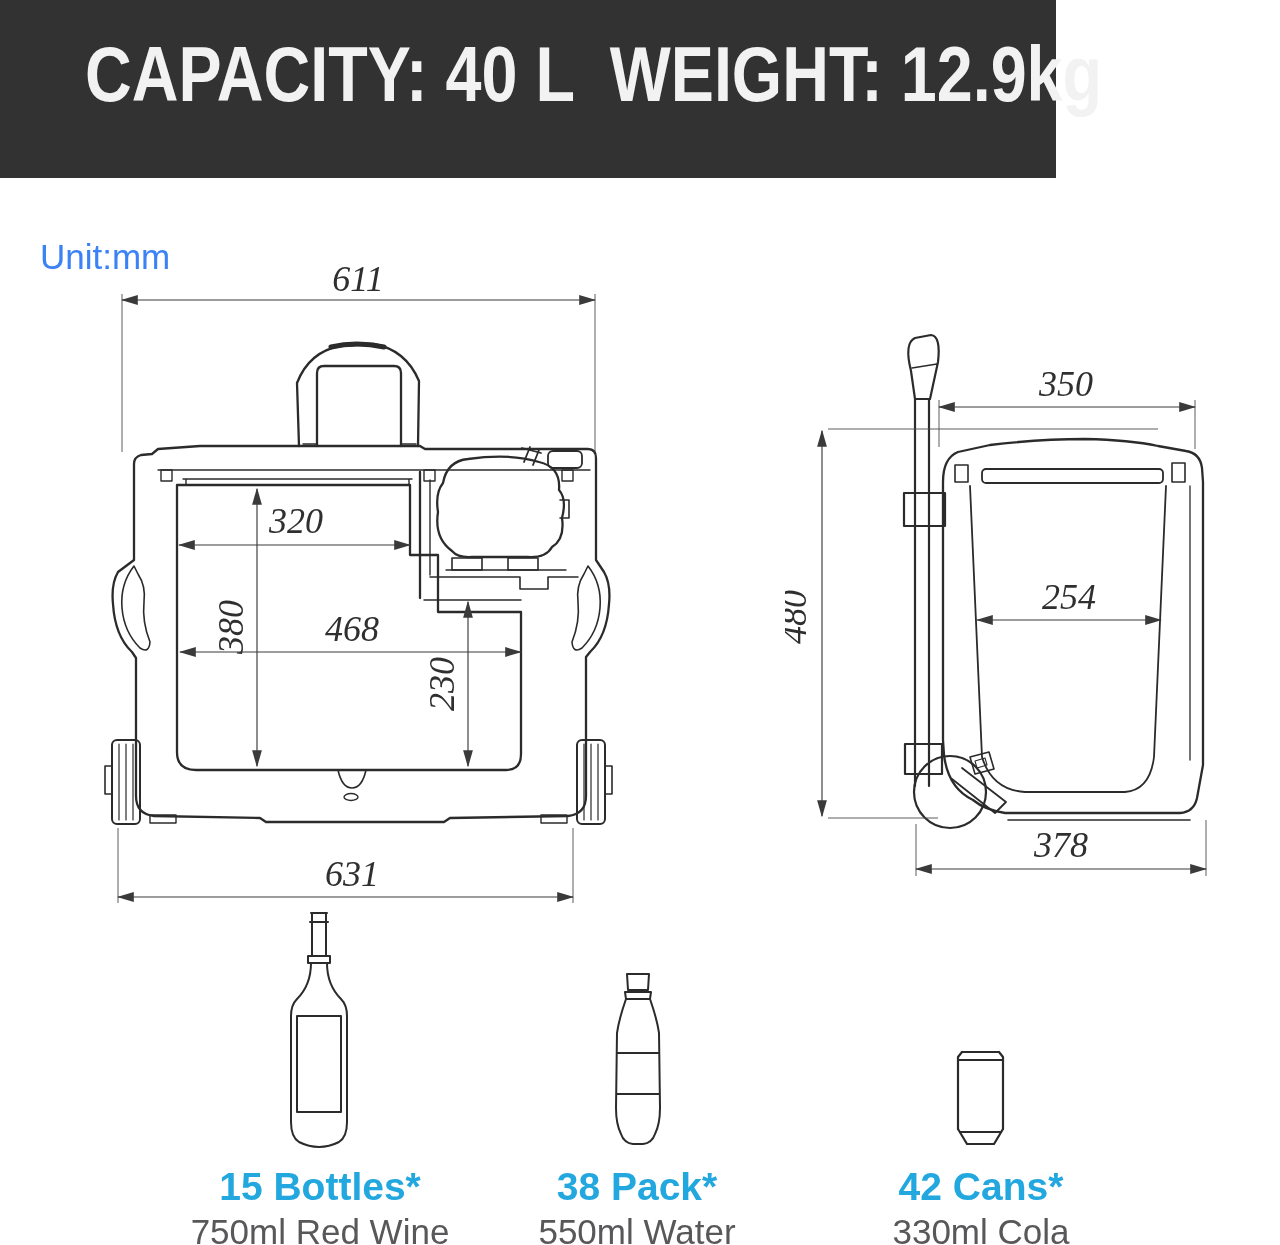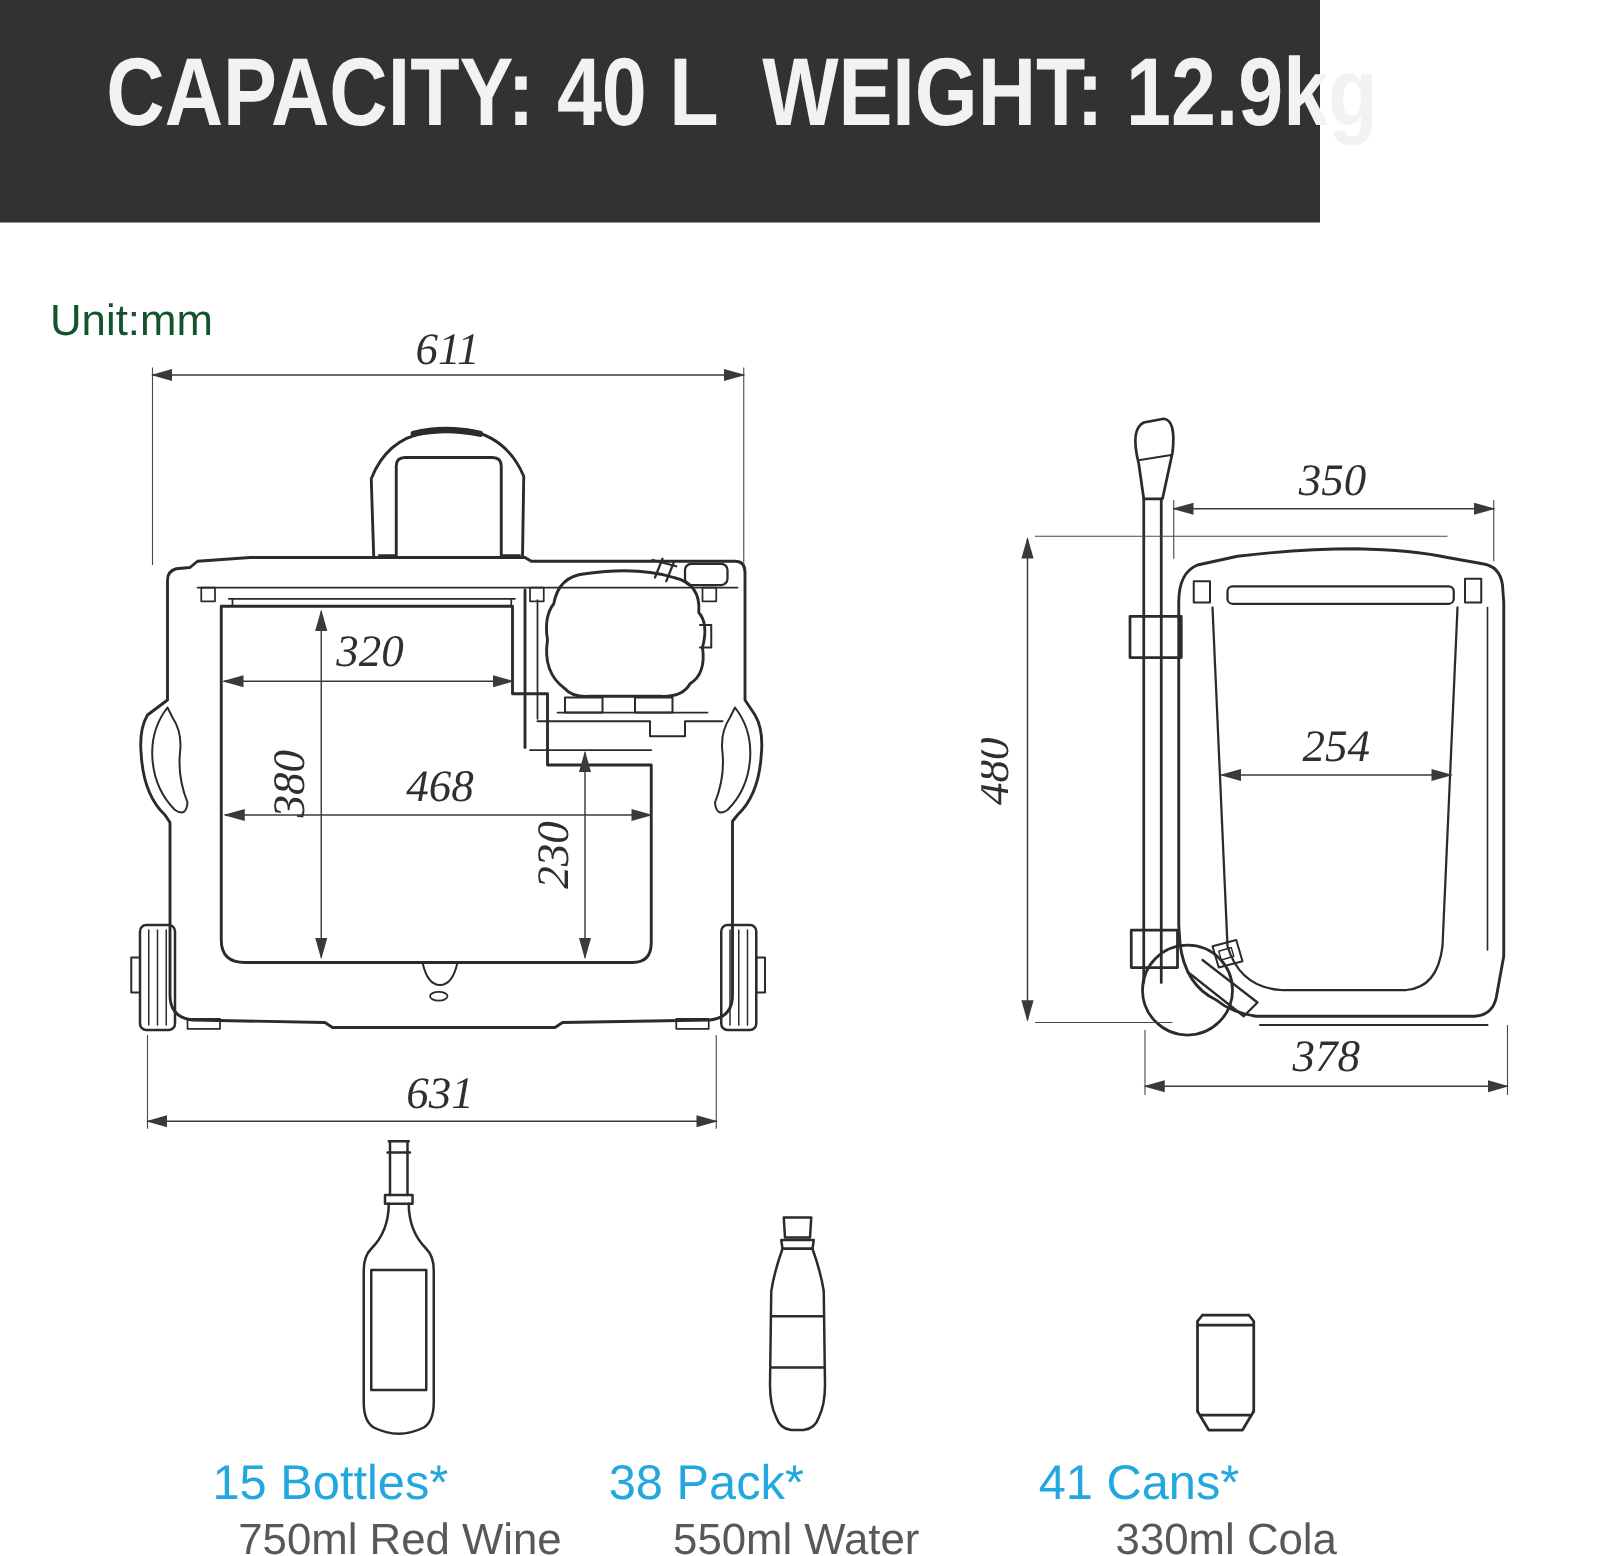--- a/index.html
+++ b/index.html
@@ -2,29 +2,29 @@
 <html><head>
 <meta charset="utf-8">
 <style>
   html,body{margin:0;padding:0;background:#ffffff;}
   body{width:1280px;height:1245px;position:relative;overflow:hidden;
        font-family:"Liberation Sans",sans-serif;}
   .banner{position:absolute;left:0;top:0;width:1056px;height:178px;background:#323232;}
   .banner-title{position:absolute;left:85px;top:36px;font-size:77px;font-weight:700;
        color:#f2f2f2;line-height:1;white-space:pre;transform:scaleX(0.84);
        transform-origin:left center;letter-spacing:0px;}
-  .unit-label{position:absolute;left:40px;top:237px;font-size:35px;color:#14532d;}
+  .unit-label{position:absolute;left:40px;top:237px;font-size:35px;color:#3b82f6;}
   svg{position:absolute;}
   .ln{stroke:#2b2b2b;fill:none;stroke-linecap:round;stroke-linejoin:round;}
   .dimln{stroke:#3a3a3a;fill:none;stroke-width:1.15;}
   .extln{stroke:#4a4a4a;fill:none;stroke-width:0.9;}
   .dim{font-family:"Liberation Serif",serif;font-style:italic;font-size:36px;
        fill:#2f2f2f;text-anchor:middle;}
-  .count{position:absolute;width:300px;text-align:left;font-size:39px;
-       font-weight:400;color:#22a7de;line-height:1;}
+  .count{position:absolute;width:300px;text-align:center;font-size:39px;
+       font-weight:700;color:#22a7de;line-height:1;}
   .subdesc{position:absolute;width:300px;text-align:center;font-size:35px;
        color:#58585a;line-height:1;}
 </style>
 </head>
 <body>
 
 <div class="banner">
   <div class="banner-title">CAPACITY: 40 L  WEIGHT: 12.9kg</div>
 </div>
 
@@ -182,14 +182,14 @@
     <path class="ln" stroke-width="2.2" d="M 958 1129 L 967 1144 L 994 1144 L 1003 1129 M 960 1132 L 1001 1132"></path>
   </g>
 </svg>
 
 <div class="count" style="left:170px;top:1167px">15 Bottles*</div>
 <div class="subdesc" style="left:170px;top:1214px">750ml Red Wine</div>
 
 <div class="count" style="left:487px;top:1167px">38 Pack*</div>
 <div class="subdesc" style="left:487px;top:1214px">550ml Water</div>
 
-<div class="count" style="left:831px;top:1167px">41 Cans*</div>
+<div class="count" style="left:831px;top:1167px">42 Cans*</div>
 <div class="subdesc" style="left:831px;top:1214px">330ml Cola</div>
 
 </body></html>

